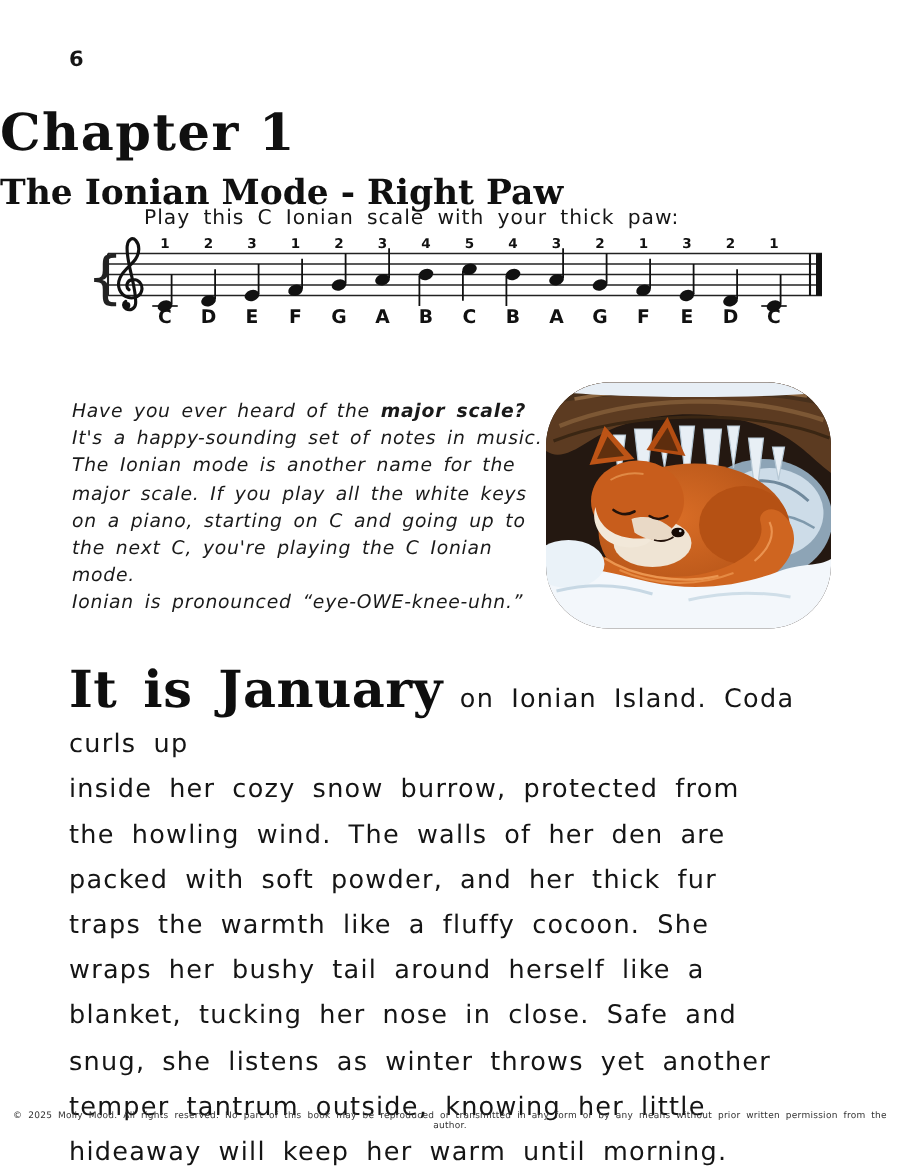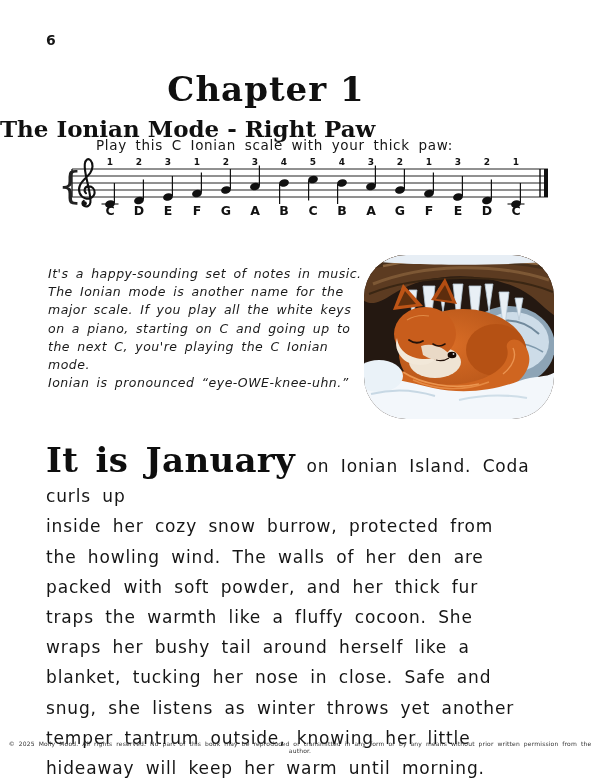--- a/index.html
+++ b/index.html
@@ -4,21 +4,21 @@
 <style>
   html,body{margin:0;padding:0;}
   body{
     width:600px;height:778px;position:relative;background:#ffffff;
     font-family:"DejaVu Sans",sans-serif;color:#161616;overflow:hidden;
   }
   .page-number{
     position:absolute;left:46px;top:32px;font-size:14px;font-weight:bold;
   }
   .chapter-title{
-    position:absolute;top:46px;left:0;width:532px;text-align:center;
+    position:absolute;top:46px;left:0;width:532px;text-align:left;
     font-family:"DejaVu Serif",serif;font-weight:bold;font-size:34px;letter-spacing:1px;color:#101010;
   }
   .subtitle{
     position:absolute;top:96px;left:0;width:532px;text-align:left;
     font-family:"DejaVu Serif",serif;font-weight:bold;font-size:23px;color:#101010;
   }
   .instruction{
     position:absolute;top:137px;left:96px;font-size:13.5px;font-weight:500;
     letter-spacing:0.05em;word-spacing:0.28em;
   }
@@ -142,20 +142,21 @@
       <text class="letter" x="456" y="65">C</text>
     </g>
 
   <g>
     <line x1="480" y1="19" x2="480" y2="47" stroke="#111" stroke-width="1.4"></line>
     <rect x="484" y="19" width="4" height="28" fill="#111"></rect>
   </g>
 </svg>
 
 <div class="intro">
+  <div><span>Have you ever heard of the </span><b>major scale?</b></div>
   <div class="rest">It's a happy-sounding set of notes in music.
 The Ionian mode is another name for the
 major scale. If you play all the white keys
 on a piano, starting on C and going up to
 the next C, you're playing the C Ionian mode.
 Ionian is pronounced “eye-OWE-knee-uhn.”</div>
 </div>
 
 <svg class="fox" width="192" height="166" viewBox="0 0 192 166" role="img" aria-label="Sleeping red fox curled up with its bushy tail in a snowy den beneath an icy log with icicles">
   <defs>

